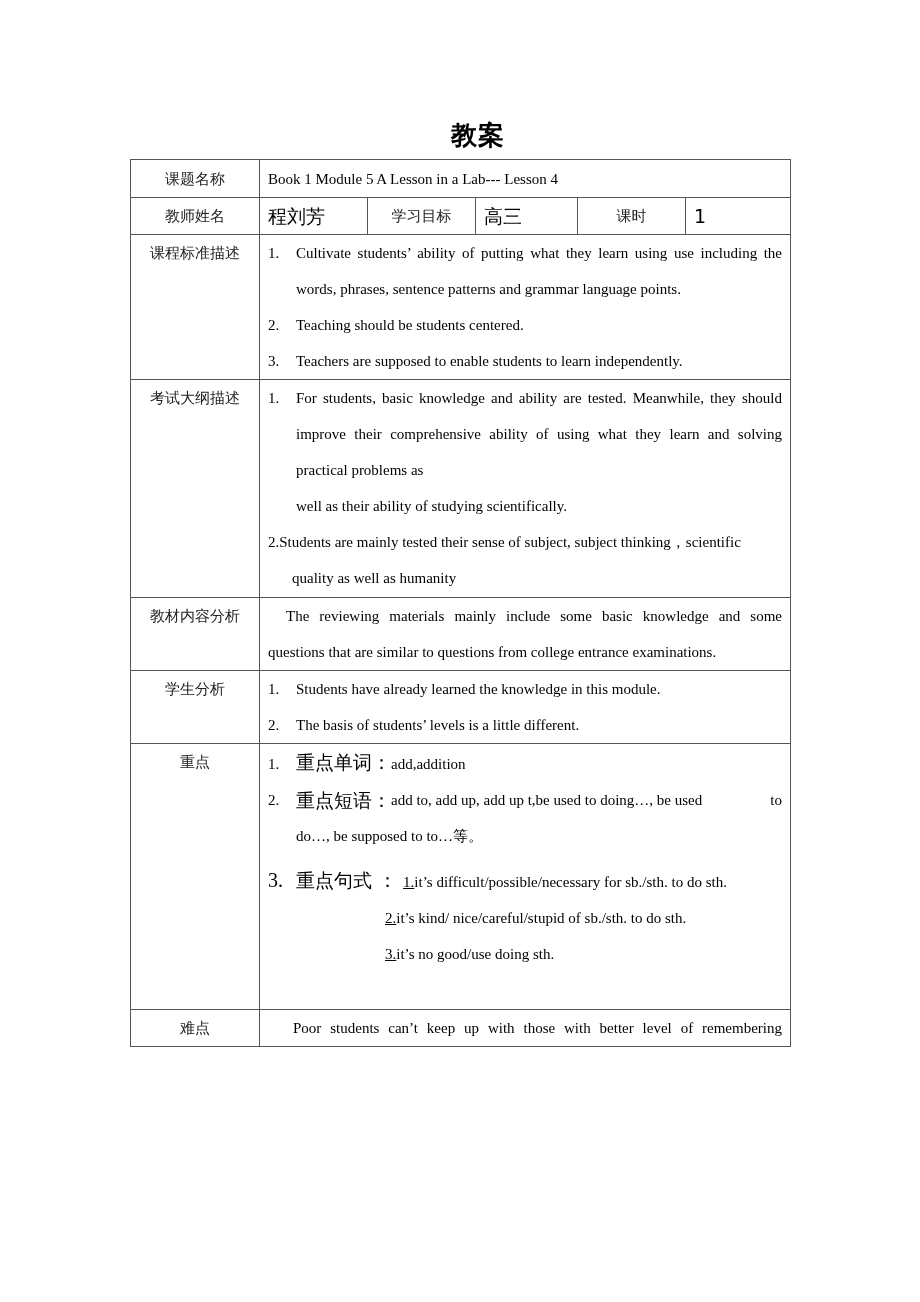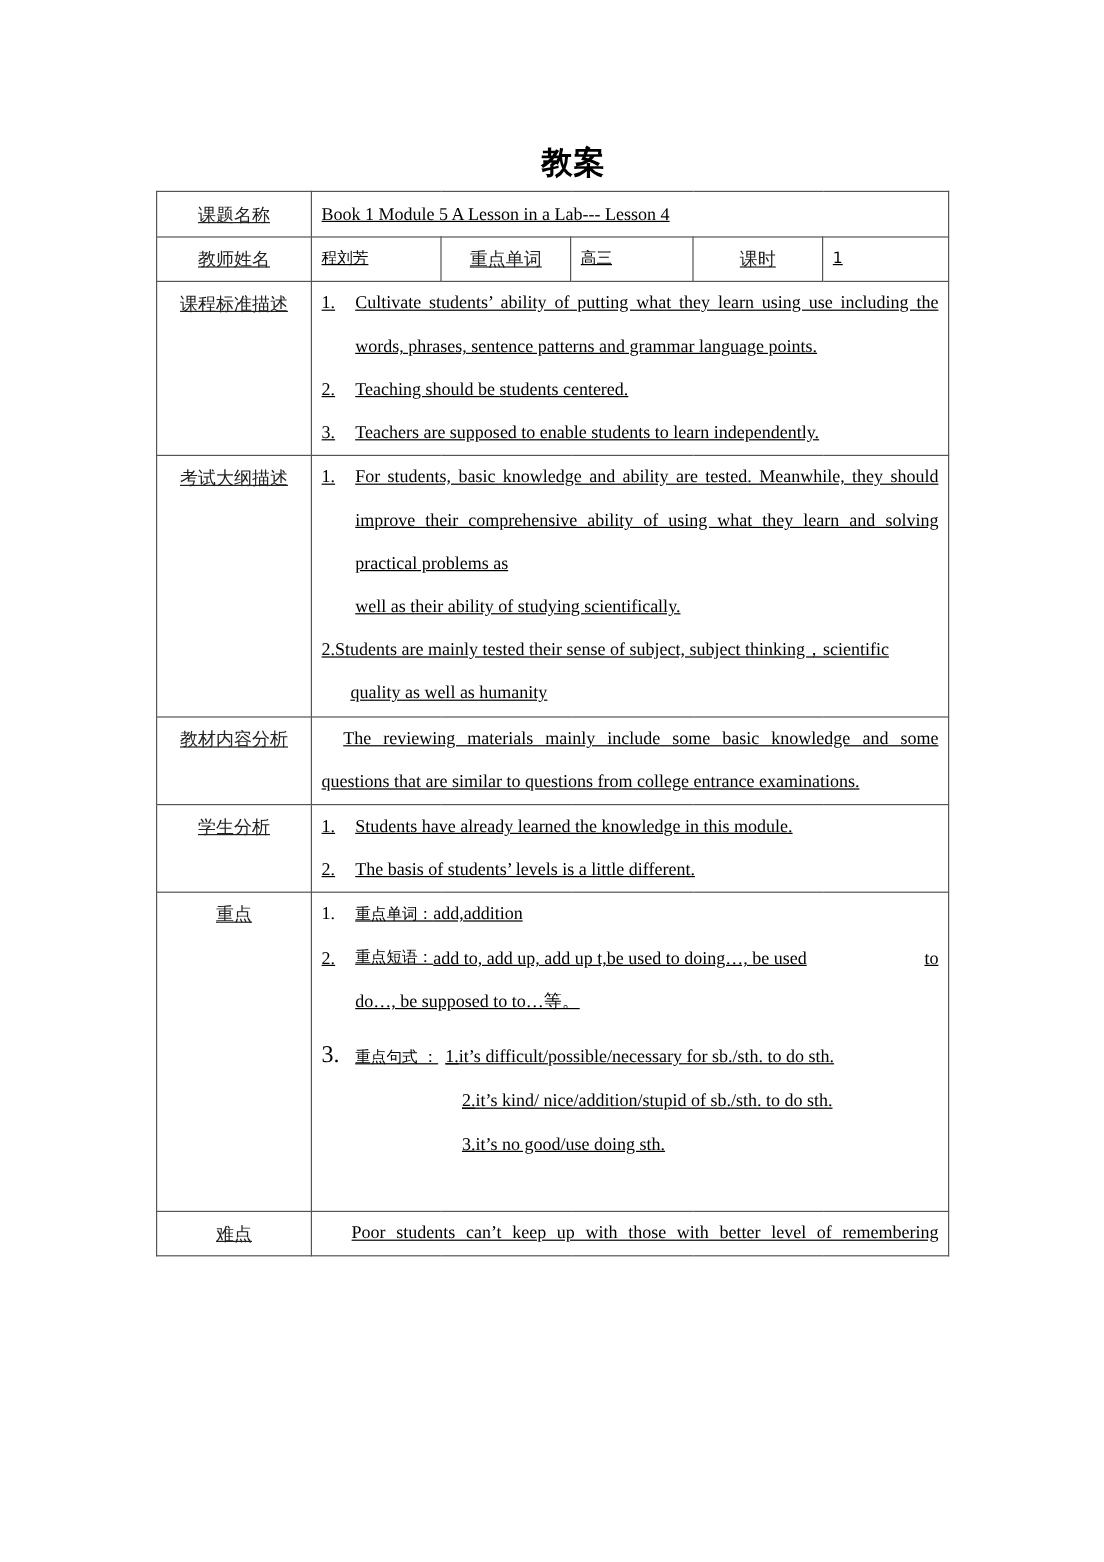--- a/index.html
+++ b/index.html
@@ -2,27 +2,27 @@
 <html><head>
 <meta charset="utf-8">
 <style>
   html, body { margin: 0; padding: 0; background: #ffffff; }
   body { width: 920px; height: 1302px; position: relative; overflow: hidden;
          font-family: "Liberation Serif", "DejaVu Serif", serif; color: #000; }
   .title { position: absolute; left: 0; top: 118px; width: 920px; text-align: center;
            font-family: "DejaVu Sans", sans-serif; font-weight: bold; font-size: 26px; letter-spacing: 1px; padding-left: 18px; }
   table { position: absolute; left: 130px; top: 159px; width: 660px; border-collapse: collapse;
           table-layout: fixed; font-size: 15px; }
-  td { border: 1px solid #555; vertical-align: top; padding: 0; text-decoration: underline; }
+  td { border: 1px solid #555; vertical-align: top; padding: 0; }
   .lab { text-align: center; font-family: "DejaVu Sans", sans-serif; font-size: 15px; color: #222; }
   .cell { padding: 0 8px; line-height: 36px; }
   .row1 td { height: 37px; vertical-align: middle; }
   .row1 .lab, .row2 .lab { line-height: 36px; }
   .row2 td { height: 36px; vertical-align: middle; }
-  .zh { font-family: "DejaVu Sans", sans-serif; font-size: 13px; }
+  .zh { font-family: "DejaVu Sans", sans-serif; font-size: 19px; }
   .num { display: inline-block; width: 28px; }
   .hang { padding-left: 28px; }
   .lab-top { padding-top: 0; line-height: 36px; }
   .just { text-align: justify; text-align-last: left; }
   .u { text-decoration: underline; }
   .sent { padding-left: 117px; }
   .big3 { font-size: 20px; display: inline-block; width: 28px; }
 </style>
 </head>
 <body>
@@ -41,21 +41,21 @@
 
   <tbody>
       <tr class="row1">
     <td class="lab">课题名称</td>
     <td colspan="5" class="cell">Book 1 Module 5 A Lesson in a Lab--- Lesson 4</td>
   </tr>
 
   <tr class="row2">
     <td class="lab">教师姓名</td>
     <td class="cell zh">程刘芳</td>
-    <td class="lab">重点单词</td>
+    <td class="lab">学习目标</td>
     <td class="cell zh">高三</td>
     <td class="lab">课时</td>
     <td class="cell zh">1</td>
   </tr>
 
   <tr>
     <td class="lab lab-top" style="height:144px">课程标准描述</td>
     <td colspan="5" class="cell">
       <div style="display:flex">
         <span class="num">1.</span>
@@ -114,21 +114,21 @@
       <div style="display:flex">
         <span class="num">2.</span>
             <span class="zh">重点短语：</span>
             <span style="flex:1">add to, add up, add up t,be used to doing…, be used</span>
             <span>to</span>
       </div>
       <div class="hang">do…, be supposed to to…等。</div>
       <div style="margin-top:8px">
         <span class="big3">3.</span><span class="zh">重点句式 ：</span><span style="margin-left:6px"><span class="u">1.</span><span>it’s difficult/possible/necessary for sb./sth. to do sth.</span></span>
       </div>
-      <div class="sent"><span class="u">2.</span><span>it’s kind/ nice/addition/stupid of sb./sth. to do sth.</span></div>
+      <div class="sent"><span class="u">2.</span><span>it’s kind/ nice/careful/stupid of sb./sth. to do sth.</span></div>
       <div class="sent"><span class="u">3.</span><span>it’s no good/use doing sth.</span></div>
     </td>
   </tr>
 
   <tr>
     <td class="lab lab-top" style="height:36px">难点</td>
     <td colspan="5" class="cell just" style="text-indent:25px;text-align-last:justify">Poor students can’t keep up with those with better level of remembering</td>
   </tr>
 </tbody>
   </table>

